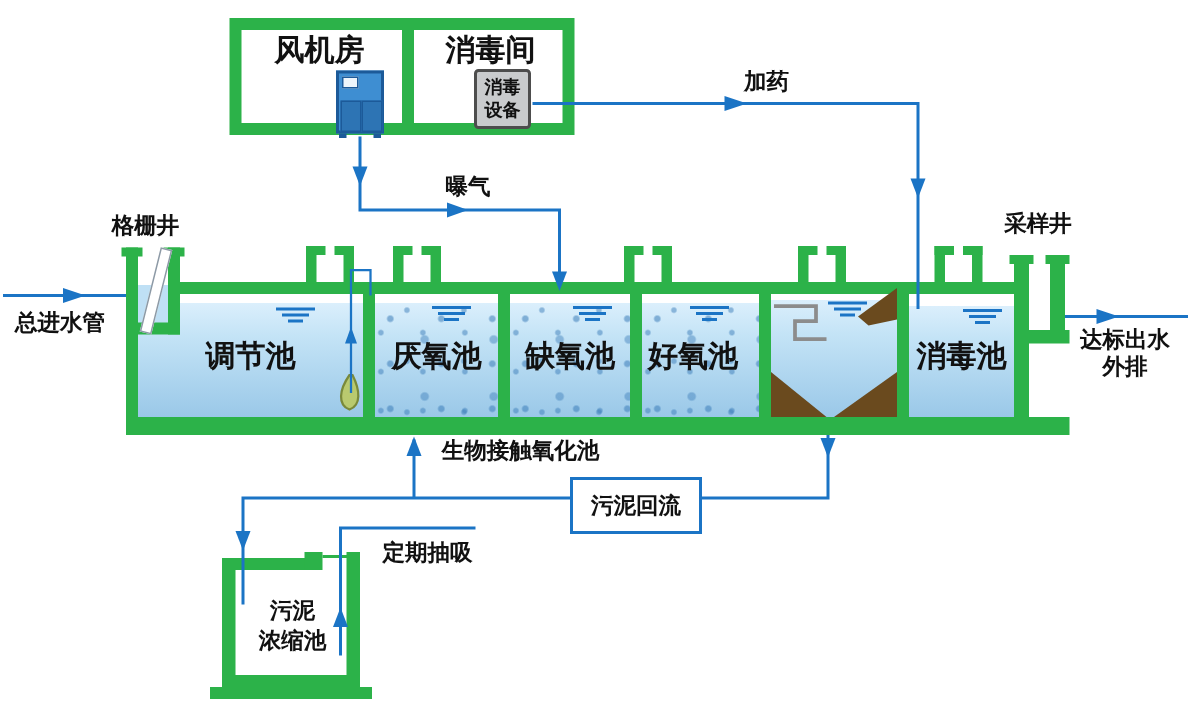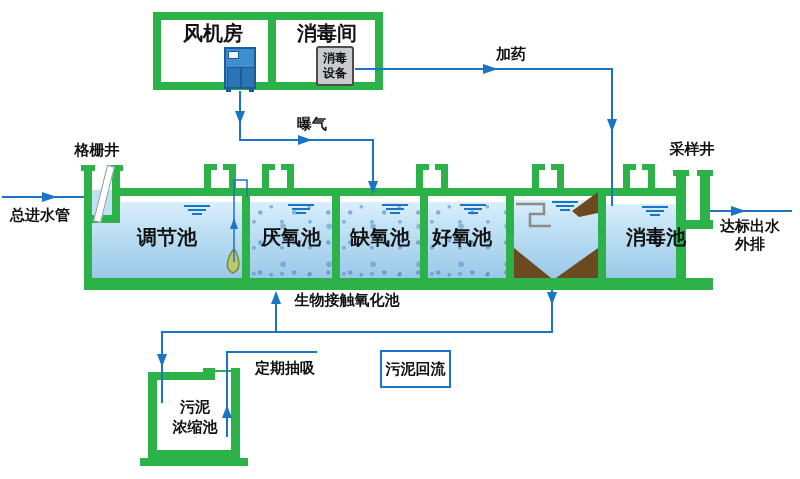--- a/index.html
+++ b/index.html
@@ -169,28 +169,28 @@
   <div class="lbl s" style="left:481px;top:46px;width:60px;">加药</div>
   <div class="lbl s" style="left:282px;top:116px;width:60px;">曝气</div>
   <div class="lbl s" style="left:62px;top:142px;width:70px;">格栅井</div>
   <div class="lbl s" style="left:1px;top:207px;width:78px;">总进水管</div>
   <div class="lbl s" style="left:664px;top:141px;width:56px;">采样井</div>
 
   <div class="lbl" style="left:241px;top:226px;width:100px;">厌氧池</div>
   <div class="lbl" style="left:117px;top:226px;width:100px;">调节池</div>
   <div class="lbl" style="left:330px;top:226px;width:100px;">缺氧池</div>
   <div class="lbl" style="left:412px;top:226px;width:100px;">好氧池</div>
-  <div class="lbl" style="left:606px;top:226px;width:100px;text-align:center;">消毒池</div>
+  <div class="lbl" style="left:591px;top:226px;width:100px;text-align:center;">消毒池</div>
 
   <div class="lbl s" style="left:714px;top:218px;width:72px;">达标出水</div>
   <div class="lbl s" style="left:714px;top:236px;width:72px;">外排</div>
   <div class="lbl s" style="left:281px;top:292px;width:132px;">生物接触氧化池</div>
   <div class="lbl s" style="left:246px;top:360px;width:78px;">定期抽吸</div>
 
-  <div class="box-blue lbl s" style="left:380px;top:350px;width:71px;height:38px;box-sizing:border-box;text-align:right;">
+  <div class="box-blue lbl s" style="left:380px;top:318px;width:88px;height:38px;box-sizing:border-box;text-align:right;">
     <span>污泥回流</span>
   </div>
 
   <div class="lbl s" style="left:157px;top:398px;width:76px;line-height:1.3;">
     <div>污泥</div>
     <div>浓缩池</div>
   </div>
 
 </div>
 

